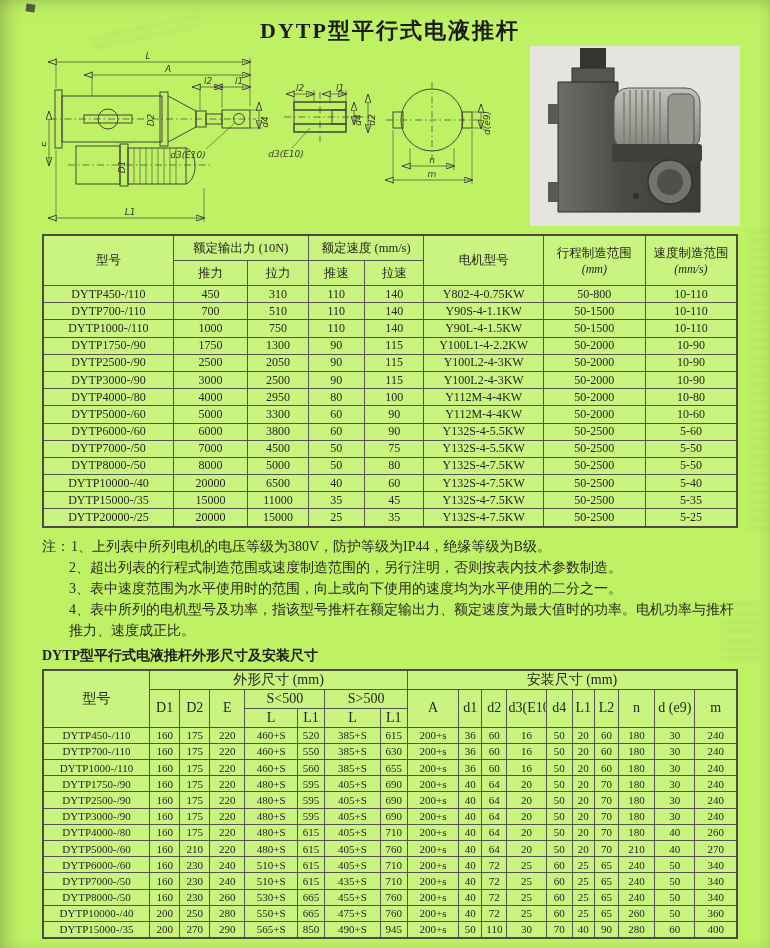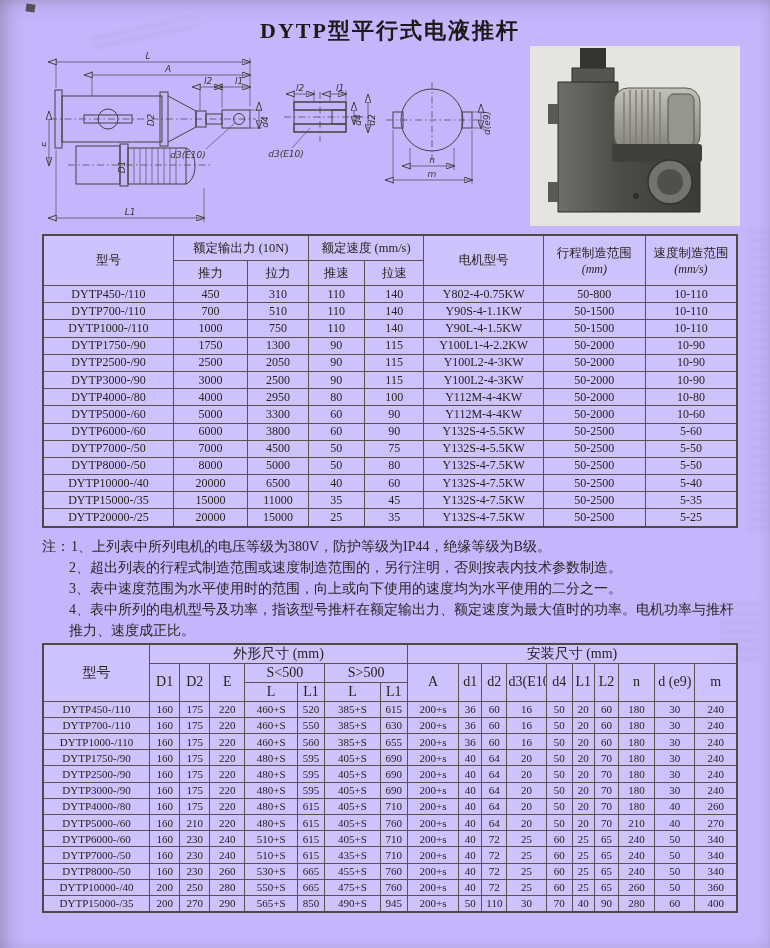--- a/index.html
+++ b/index.html
@@ -1,20 +1,20 @@
 <!DOCTYPE html>
 <html><head>
 <meta charset="utf-8">
 <style>
   html,body{margin:0;padding:0;background:#c9c7c2;}
   .page{
     position:relative;
     width:770px;height:948px;
     margin:0 auto;
-    background:#c4b5fd;
+    background:#bef264;
     box-shadow:inset 14px 0 22px -12px rgba(70,64,52,.38), inset 0 10px 24px -14px rgba(70,64,52,.28), inset -6px 0 16px -10px rgba(70,64,52,.22);
     font-family:"Liberation Serif","DejaVu Serif",serif;
     color:#26241f;
     overflow:hidden;
   }
   .content{position:relative;padding:6px 32px 0 42px;}
   .page-title{
     margin:10px 0 4px 0;
     text-align:center;
     font-size:22px;
@@ -423,20 +423,21 @@
         </tbody>
     </table>
 
     <div class="notes">
       <div class="note-row first"><span class="note-label">注：</span><span>1、上列表中所列电机的电压等级为380V，防护等级为IP44，绝缘等级为B级。</span></div>
       <div class="note-row"><span>2、超出列表的行程式制造范围或速度制造范围的，另行注明，否则按表内技术参数制造。</span></div>
       <div class="note-row"><span>3、表中速度范围为水平使用时的范围，向上或向下使用的速度均为水平使用的二分之一。</span></div>
       <div class="note-row"><span>4、表中所列的电机型号及功率，指该型号推杆在额定输出力、额定速度为最大值时的功率。电机功率与推杆推力、速度成正比。</span></div>
     </div>
 
+    <div class="caption">DYTP型平行式电液推杆外形尺寸及安装尺寸</div>
     <table class="dim-table">
       <colgroup>
         <col style="width:15.2%">
           <col style="width:4.3%">
           <col style="width:4.3%">
           <col style="width:5.0%">
         <col style="width:7.5%">
           <col style="width:3.9%">
           <col style="width:7.9%">
           <col style="width:3.9%">

